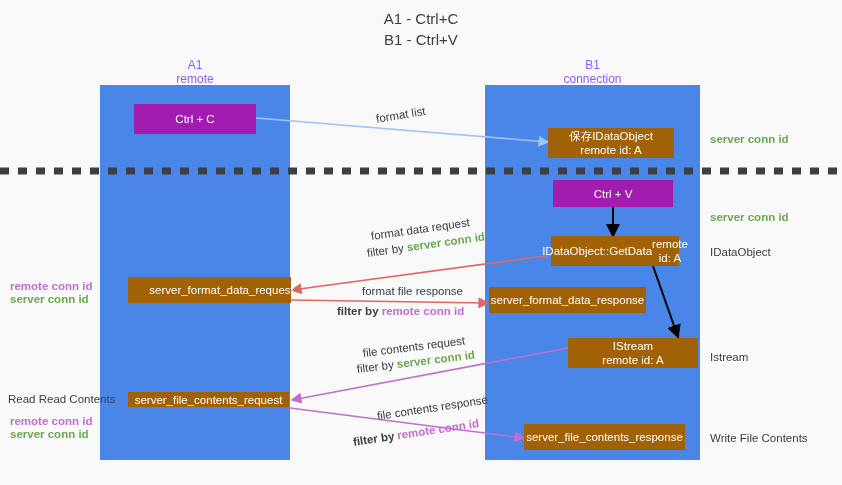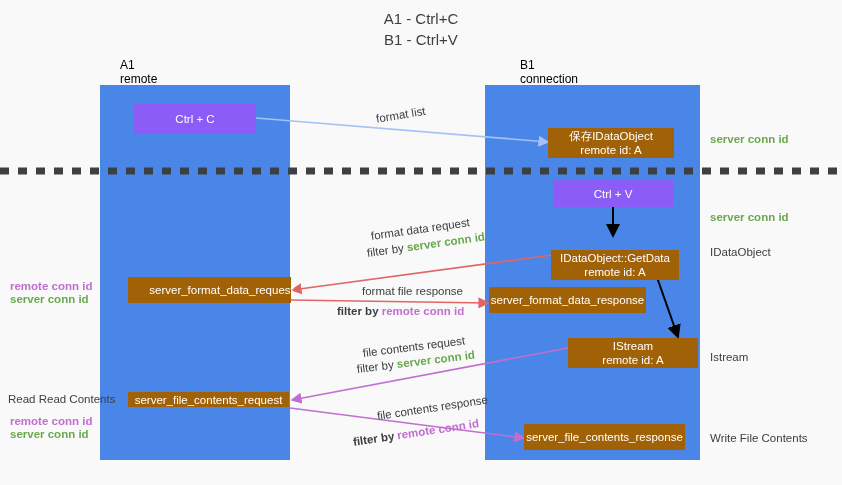--- a/index.html
+++ b/index.html
@@ -21,32 +21,32 @@
 
   
   .title{
     position:absolute;left:0;top:8px;width:842px;
     text-align:center;font-size:15px;line-height:21px;color:#3c4043;
   }
 
   
   .col{position:absolute;background:#4a86e8;}
   .col-head{
-    position:absolute;text-align:left;font-size:12px;
-    line-height:14px;color:#000000;
+    position:absolute;text-align:center;font-size:12px;
+    line-height:14px;color:#8b5cf6;
   }
 
   
   .node{
     position:absolute;box-sizing:border-box;
     display:flex;align-items:center;justify-content:center;
     text-align:center;color:#ffffff;font-size:11.5px;line-height:14px;
   }
   .node.orange{background:#a16207;}
-  .node.green{background:#8b5cf6;}
+  .node.green{background:#a21caf;}
 
   
   .lbl{position:absolute;font-size:11.5px;line-height:14px;white-space:pre;}
   .bold{font-weight:bold;}
   .green-t{color:#6aa84f;}
   .magenta-t{color:#c16ed0;}
   .dark-t{color:#3c4043;}
   .rot-a{transform:rotate(-9.5deg);transform-origin:left top;}
   .rot-b{transform:rotate(-8deg);transform-origin:left top;}
   .rot-c{transform:rotate(-7deg);transform-origin:left top;}
@@ -117,21 +117,21 @@
 
     <div class="node orange" style="left:548px;top:128px;width:126px;height:30px;flex-direction:column;">
       <span>保存IDataObject</span>
       <span>remote id: A</span>
     </div>
 
     <div class="node green" style="left:553px;top:180px;width:120px;height:27px;">
       <span>Ctrl + V</span>
     </div>
 
-    <div class="node orange" style="left:551px;top:250px;width:128px;height:30px;flex-direction:column;">
+    <div class="node orange" style="left:551px;top:236px;width:128px;height:30px;flex-direction:row;">
       <span>IDataObject::GetData</span>
       <span>remote id: A</span>
     </div>
 
     <div class="node orange" style="left:128px;top:277px;width:163px;height:26px;padding-left:24px;">
       <span>server_format_data_request</span>
     </div>
 
     <div class="node orange" style="left:489px;top:287px;width:157px;height:26px;">
       <span>server_format_data_response</span>

